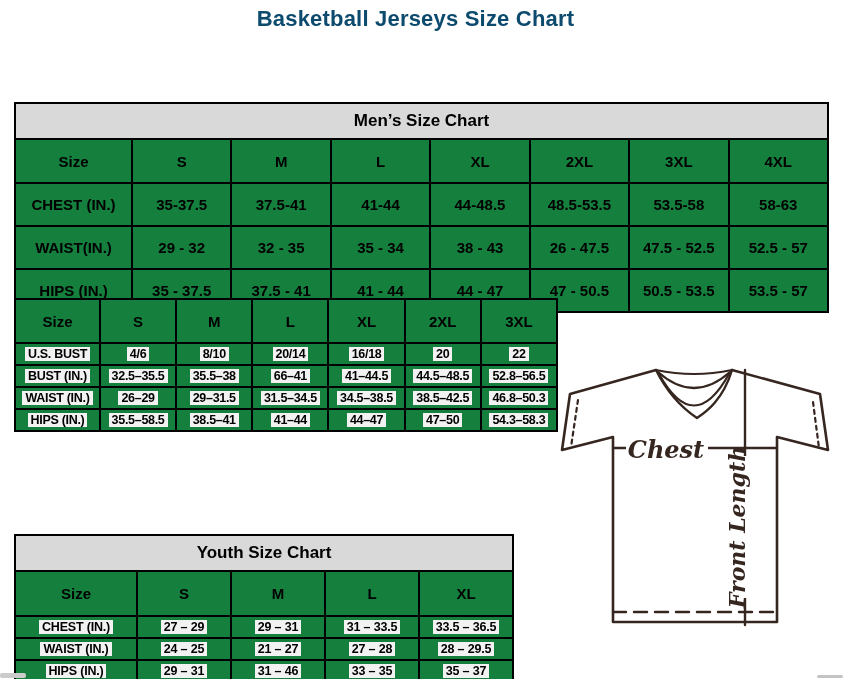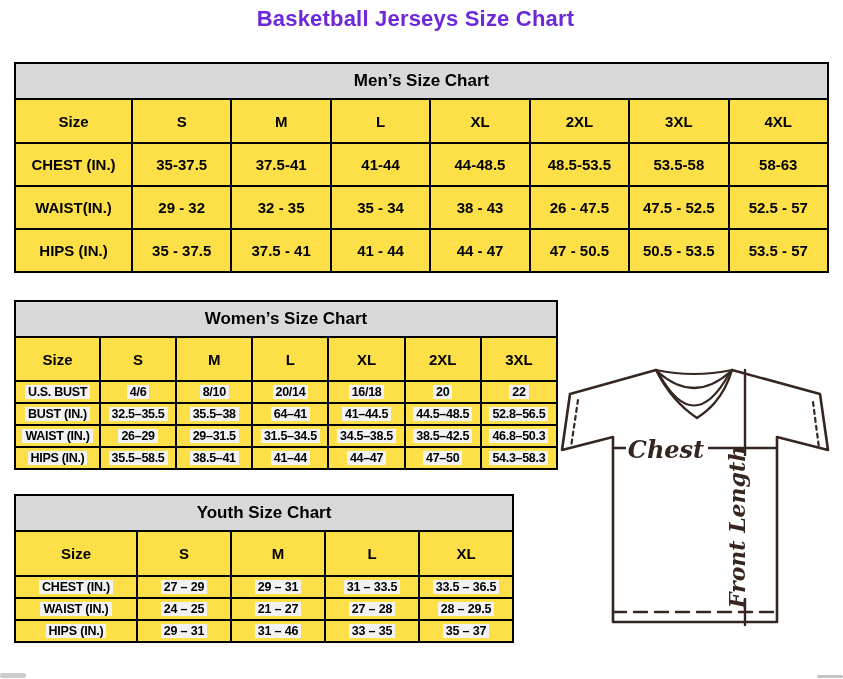--- a/index.html
+++ b/index.html
@@ -1,32 +1,32 @@
 <!DOCTYPE html>
 <html><head>
 <meta charset="utf-8">
 <style>
   * { margin:0; padding:0; box-sizing:border-box; }
   html,body { width:843px; height:679px; background:#ffffff; overflow:hidden;
               font-family:"Liberation Sans", sans-serif; }
   .page { position:relative; width:843px; height:679px; background:#fff; }
 
   .page-title { position:absolute; top:6px; left:0; width:815px; text-align:center;
-                font-size:22px; font-weight:bold; color:#6d28d9; letter-spacing:0.2px;padding-left:16px; }
+                font-size:22px; font-weight:bold; color:#0c4a6e; letter-spacing:0.2px;padding-left:16px; }
 
   .section { position:absolute; }
   .sec-men   { left:14px; top:62px;  width:815px; }
   .sec-women { left:14px; top:300px; width:544px; }
   .sec-youth { left:14px; top:494px; width:500px; }
 
   .bar { background:#d9d9d9; border:2px solid #000; height:38px; line-height:34px;
-         text-align:center; font-size:17px; font-weight:bold; color:#000; }
+         text-align:center; font-size:17px; font-weight:bold; color:#000;margin-top:40px; }
 
   table { border-collapse:collapse; table-layout:fixed; width:100%; margin-top:-2px;
-          background:#fde047; }
+          background:#15803d; }
   th, td { border:2px solid #000; text-align:center; vertical-align:middle;
            font-weight:bold; color:#000; overflow:hidden; white-space:nowrap; }
 
   .tbl-men thead th { height:44px; font-size:15px; }
   .tbl-men tbody td { height:43px; font-size:15px; }
 
   .tbl-women thead th { height:44px; font-size:15px; }
   .tbl-women tbody td { height:22px; font-size:12.5px; letter-spacing:-0.3px; }
 
   .tbl-youth thead th { height:45px; font-size:15px; }
@@ -103,21 +103,20 @@
             <td>44 - 47</td>
             <td>47 - 50.5</td>
             <td>50.5 - 53.5</td>
             <td>53.5 - 57</td>
           </tr>
         </tbody>
       </table>
   </div>
 
   <div class="section sec-women">
-    <div class="bar">Women’s Size Chart</div>
     <table class="tbl-women">
         <colgroup>
           <col style="width: 85px;">
           <col>
           <col>
           <col>
           <col>
           <col>
           <col>
         </colgroup>
@@ -139,21 +138,21 @@
             <td><span class="hl">8/10</span></td>
             <td><span class="hl">20/14</span></td>
             <td><span class="hl">16/18</span></td>
             <td><span class="hl">20</span></td>
             <td><span class="hl">22</span></td>
           </tr>
           <tr>
             <td><span class="hl">BUST (IN.)</span></td>
             <td><span class="hl">32.5–35.5</span></td>
             <td><span class="hl">35.5–38</span></td>
-            <td><span class="hl">64–41</span></td>
+            <td><span class="hl">66–41</span></td>
             <td><span class="hl">41–44.5</span></td>
             <td><span class="hl">44.5–48.5</span></td>
             <td><span class="hl">52.8–56.5</span></td>
           </tr>
           <tr>
             <td><span class="hl">WAIST (IN.)</span></td>
             <td><span class="hl">26–29</span></td>
             <td><span class="hl">29–31.5</span></td>
             <td><span class="hl">31.5–34.5</span></td>
             <td><span class="hl">34.5–38.5</span></td>

